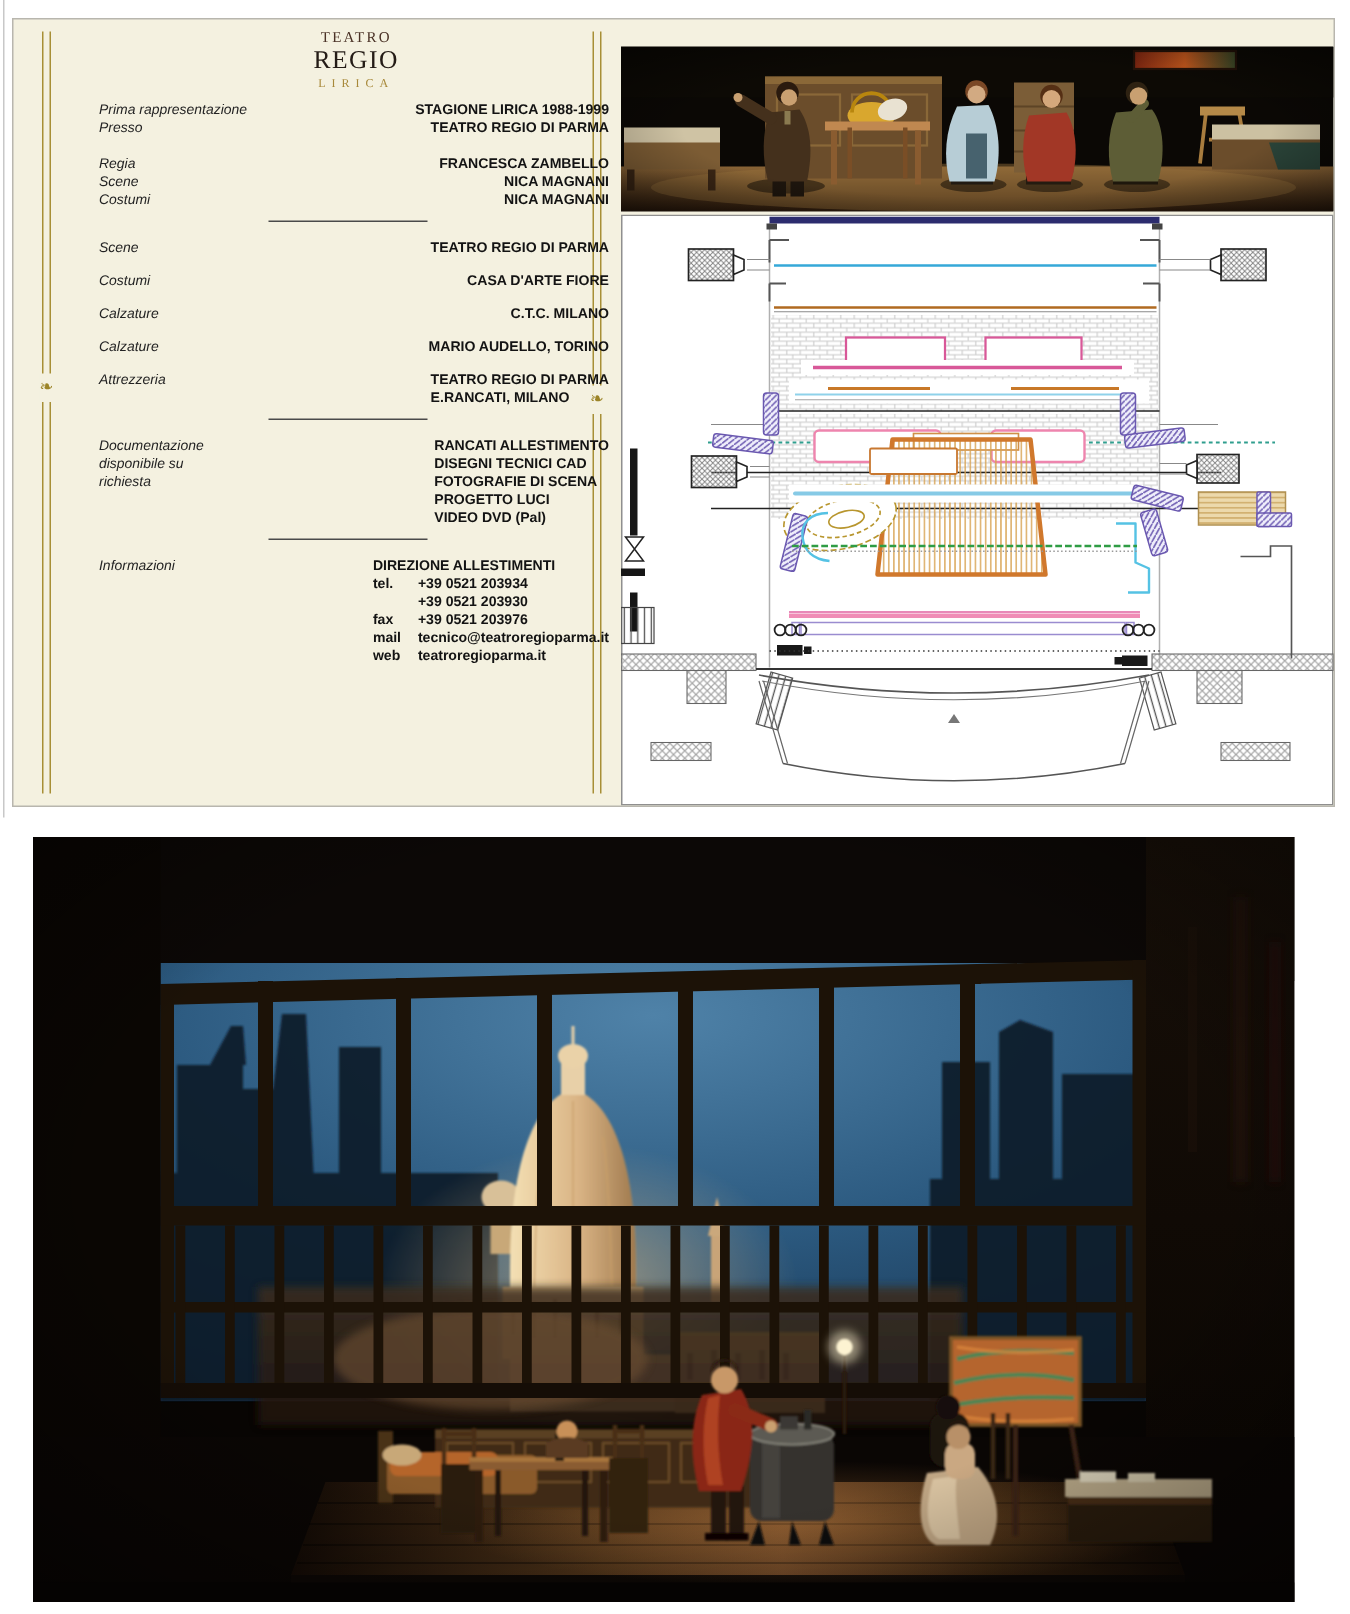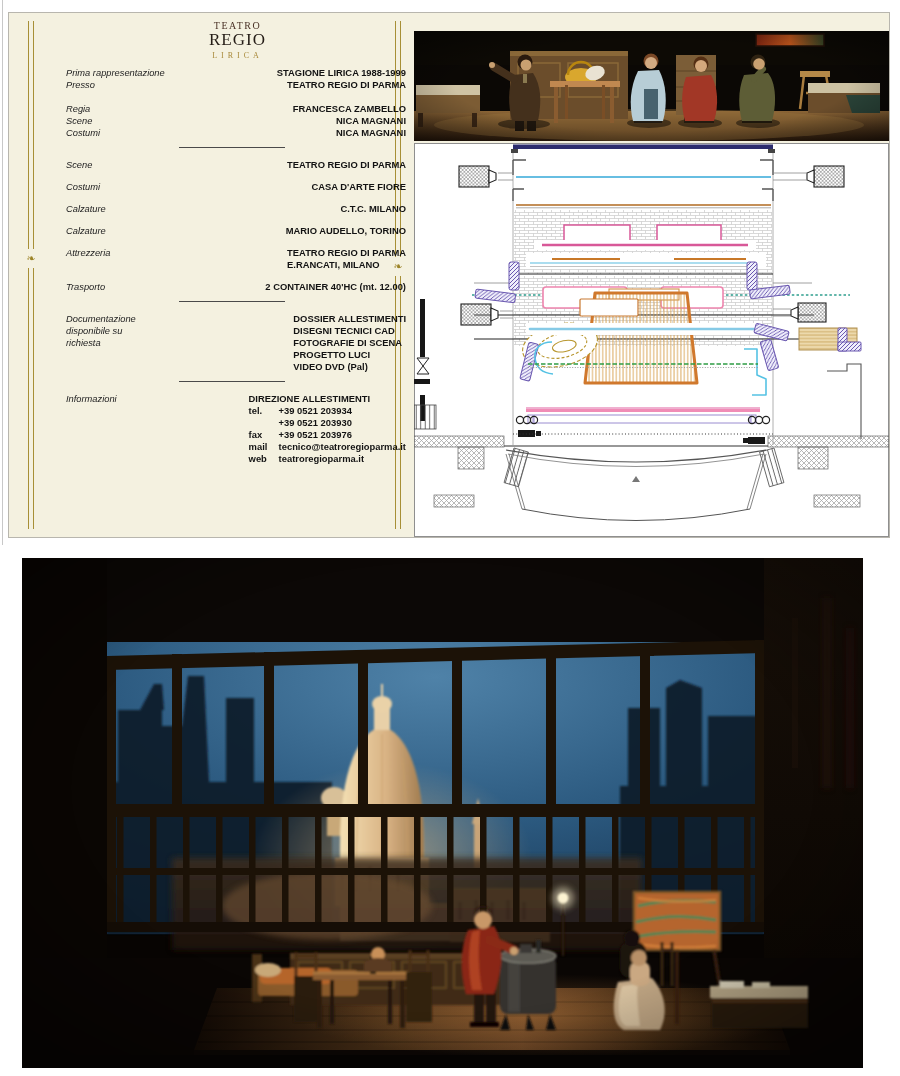--- a/index.html
+++ b/index.html
@@ -123,35 +123,29 @@
               <div class="cval">MARIO AUDELLO, TORINO</div>
             </div>
           </div>
           <div class="crow">
             <div class="clabel">Attrezzeria</div>
             <div class="cvals">
               <div class="cval">TEATRO REGIO DI PARMA</div>
               <div class="cval">E.RANCATI, MILANO</div>
             </div>
           </div>
-          <div class="crow">
-            <div class="clabel">Trasporto</div>
-            <div class="cvals">
-              <div class="cval">2 CONTAINER 40'HC (mt. 12.00)</div>
-            </div>
-          </div>
         </div>
         <div class="divider"></div>
         <div class="group">
           <div class="crow">
             <div class="clabel">Documentazione
 disponibile su
 richiesta</div>
             <div class="cvals">
-              <div class="cval">DOSSIER ALLESTIMENTI</div>
+              <div class="cval">RANCATI ALLESTIMENTO</div>
               <div class="cval">DISEGNI TECNICI CAD</div>
               <div class="cval">FOTOGRAFIE DI SCENA</div>
               <div class="cval">PROGETTO LUCI</div>
               <div class="cval">VIDEO DVD (Pal)</div>
             </div>
           </div>
         </div>
         <div class="divider"></div>
         <div class="group">
           <div class="crow">

